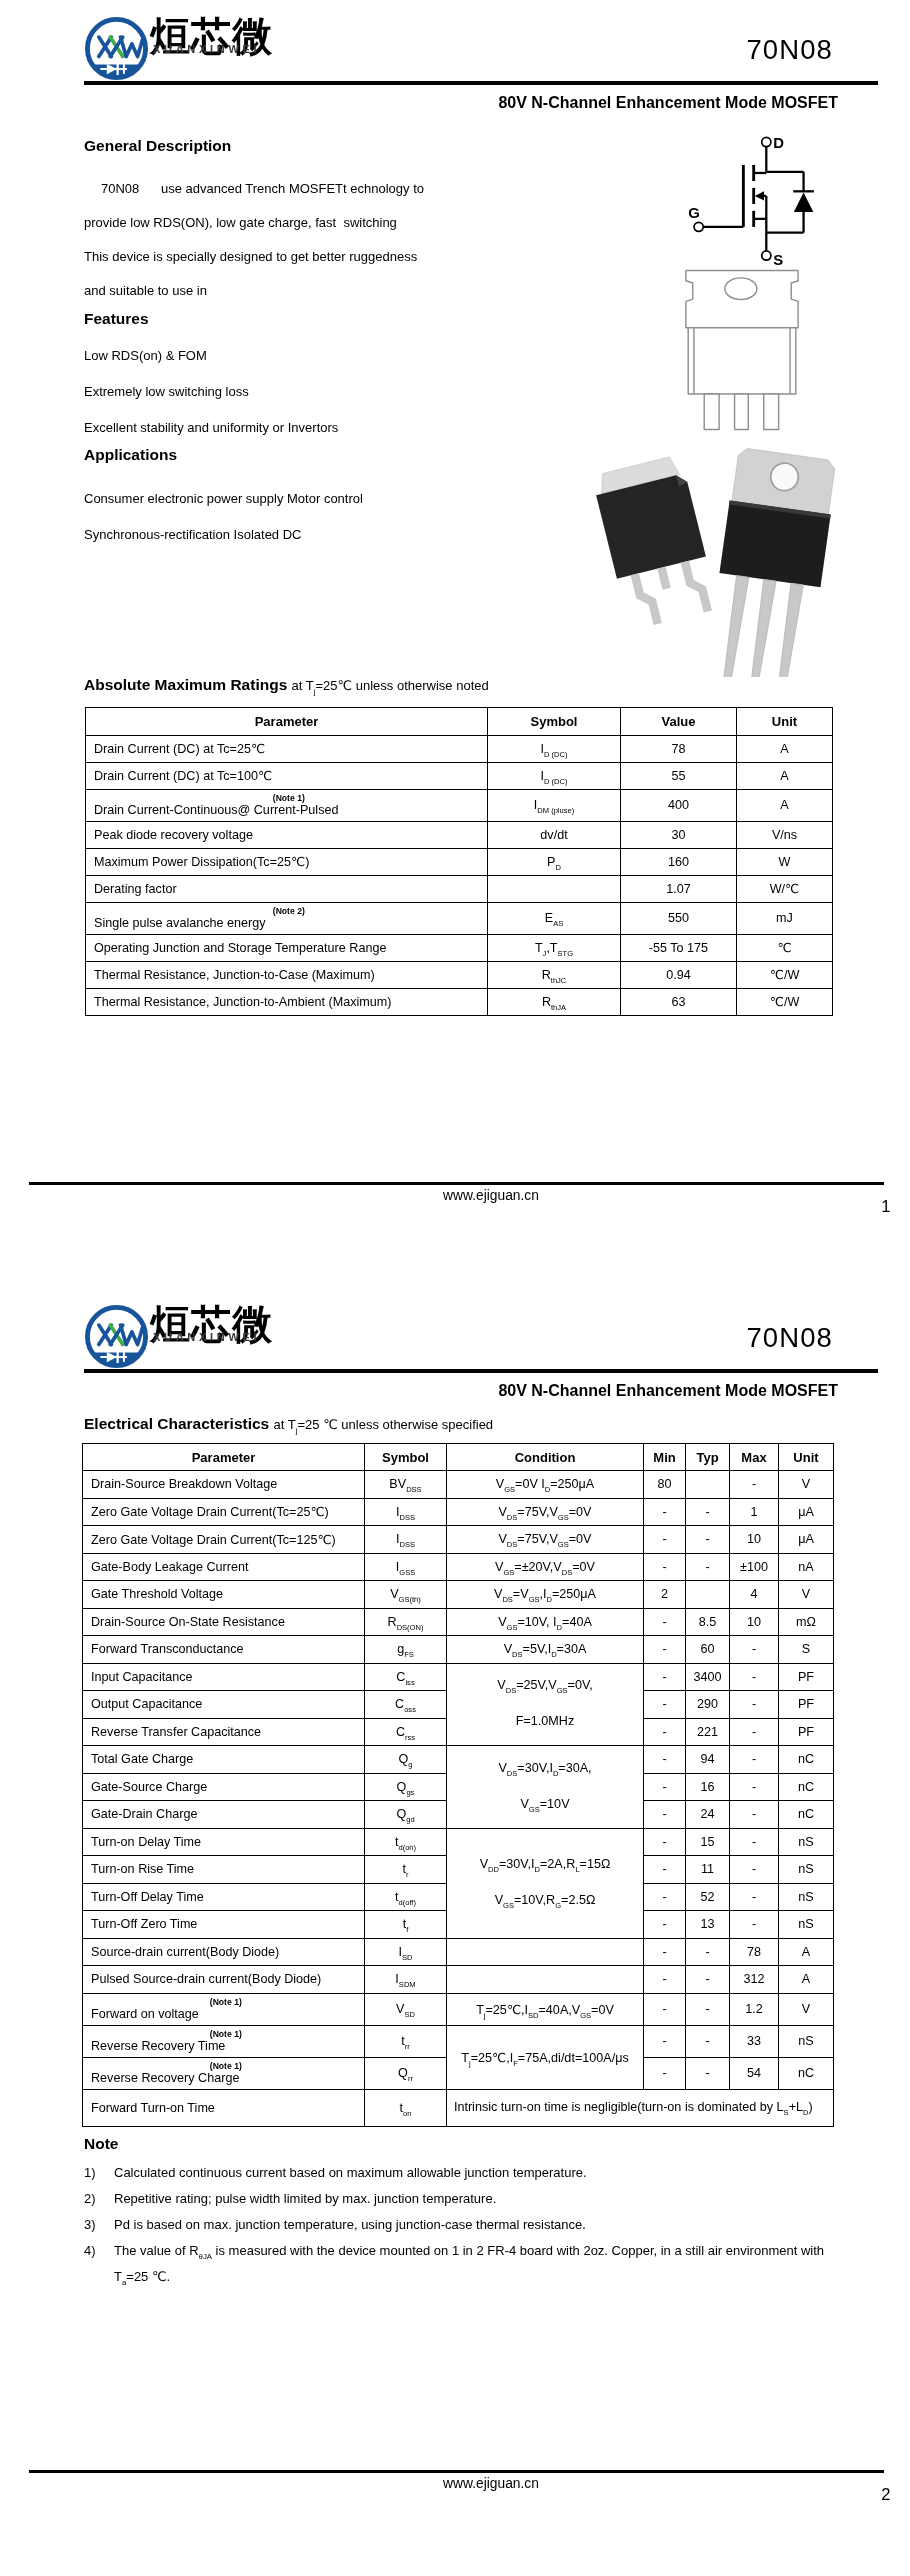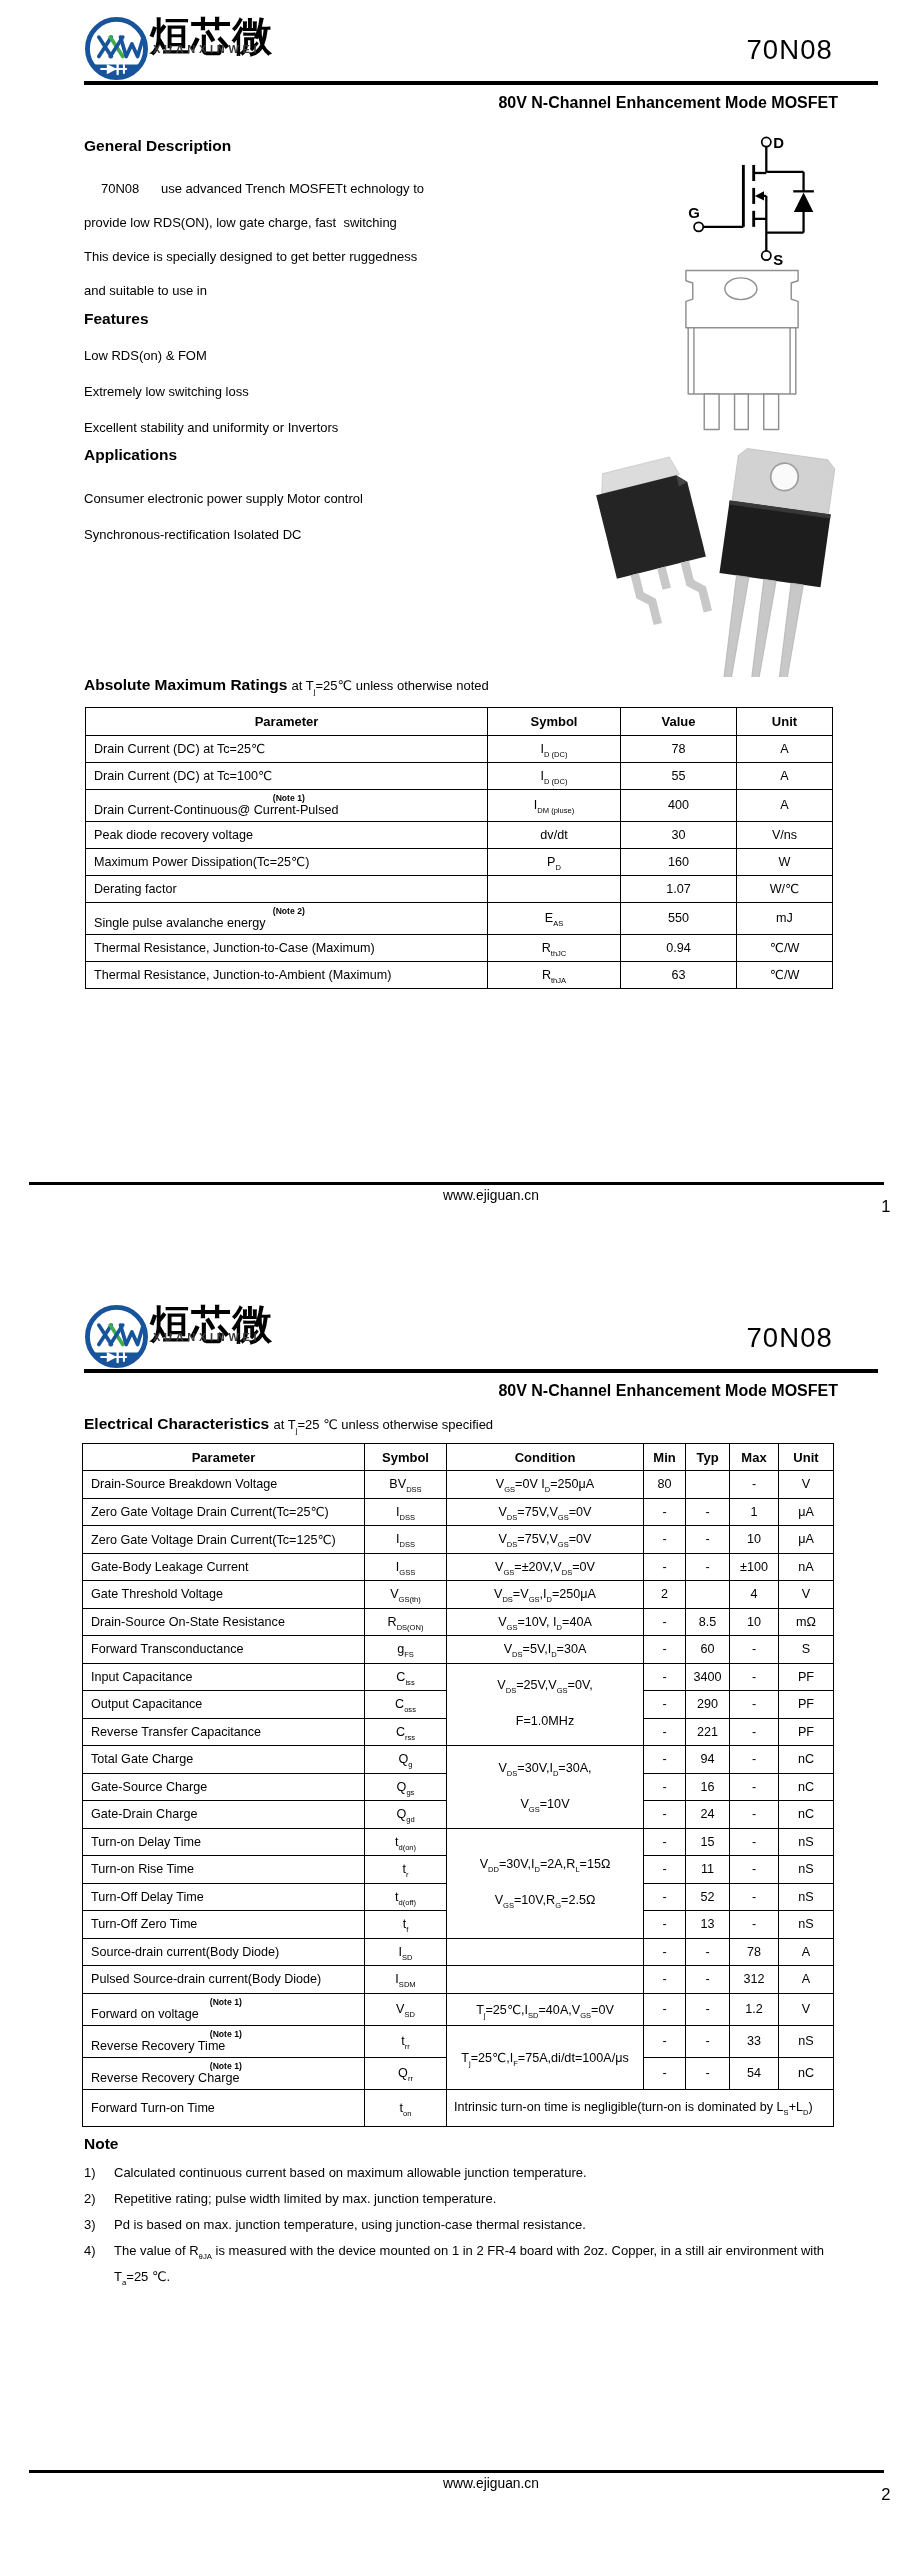--- a/index.html
+++ b/index.html
@@ -217,20 +217,26 @@
       <tr class="nr">
           <td class="p">
             <span class="cn">(Note 2)</span>
             <span class="cl">Single pulse avalanche energy</span>
           </td>
           <td>E<sub>AS</sub></td>
           <td>550</td>
           <td>mJ</td>
         </tr>
       <tr>
+          <td class="p">Operating Junction and Storage Temperature Range</td>
+          <td>T<sub>J</sub>,T<sub>STG</sub></td>
+          <td>-55 To 175</td>
+          <td>℃</td>
+        </tr>
+      <tr>
           <td class="p">Thermal Resistance,  Junction-to-Case (Maximum)</td>
           <td>R<sub>thJC</sub></td>
           <td>0.94</td>
           <td>℃/W</td>
         </tr>
       <tr>
           <td class="p">Thermal Resistance,  Junction-to-Ambient  (Maximum)</td>
           <td>R<sub>thJA</sub></td>
           <td>63</td>
           <td>℃/W</td>

